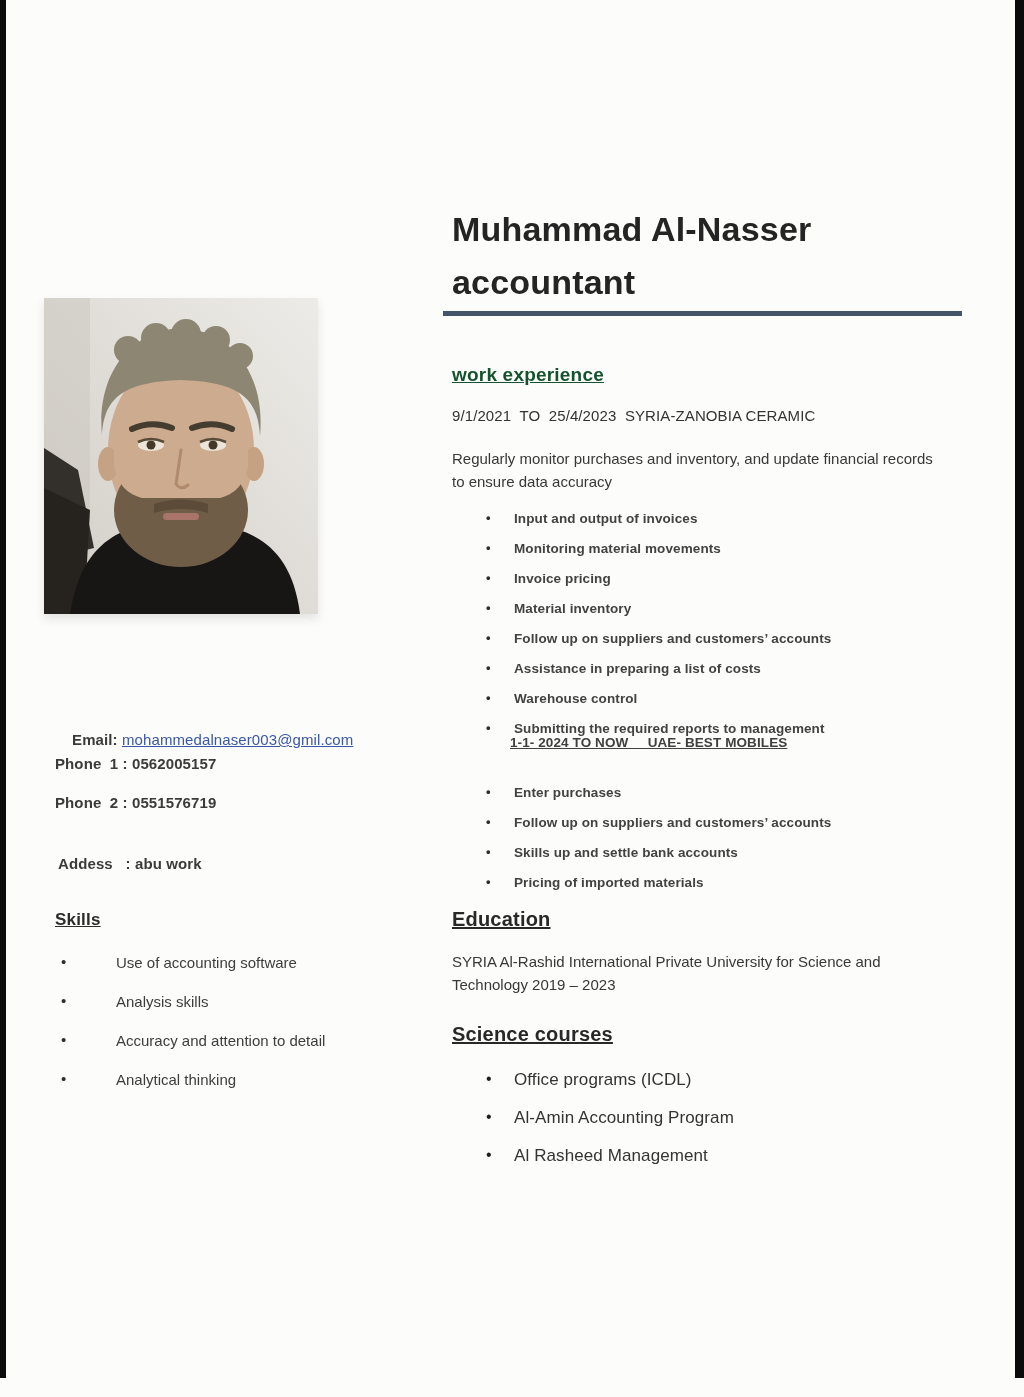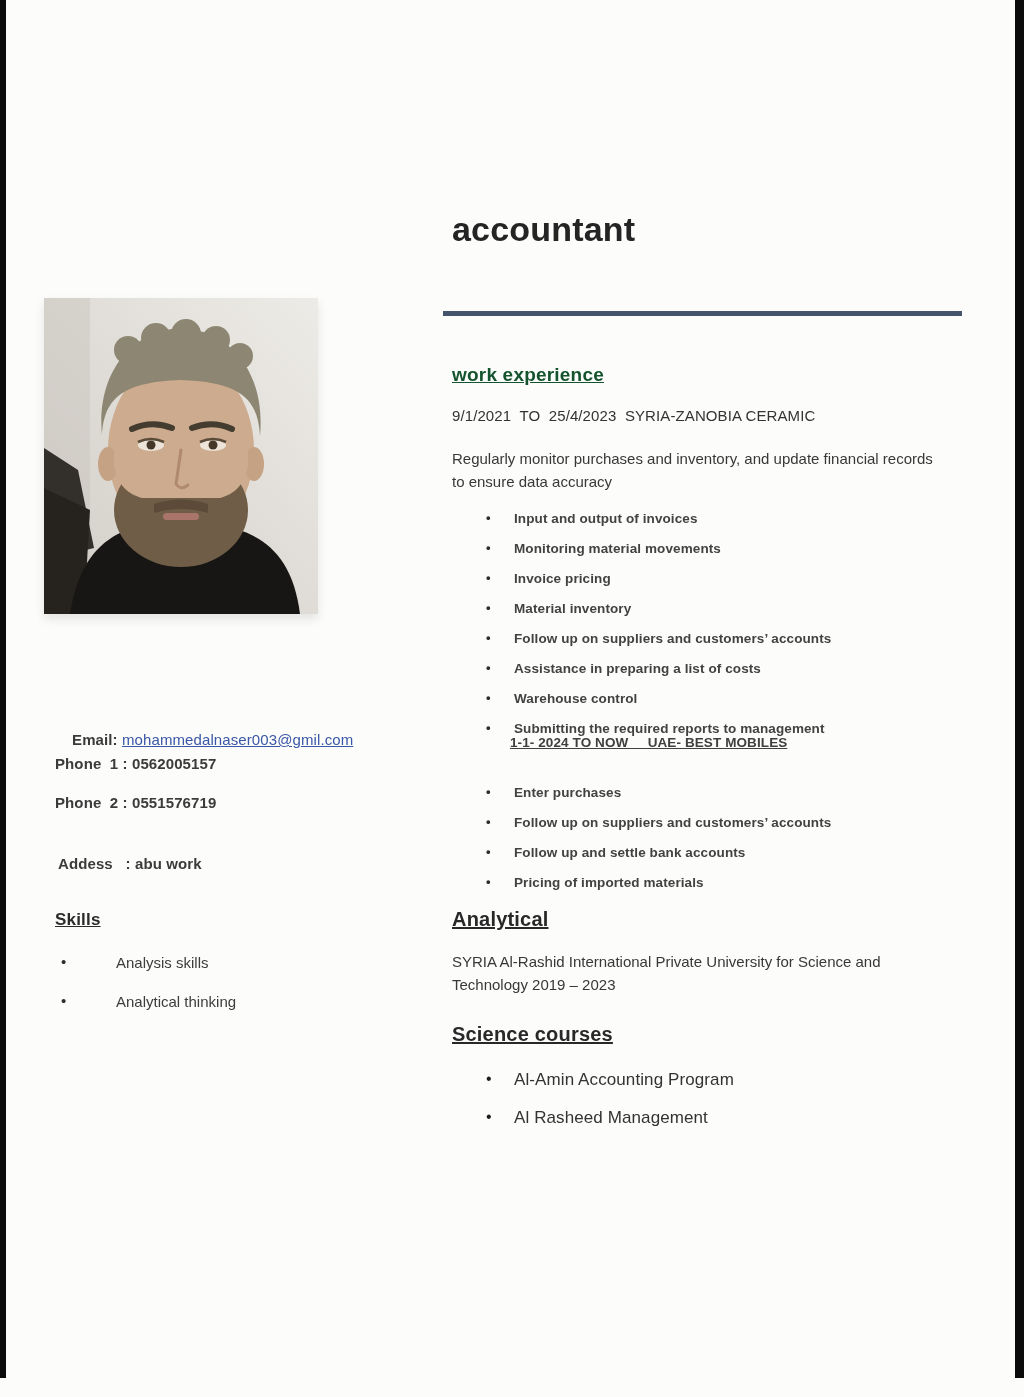--- a/index.html
+++ b/index.html
@@ -147,28 +147,31 @@
   <div class="contact-line email-line">
     <span>Email: </span><a href="#" class="email-link">mohammedalnaser003@gmil.com</a>
   </div>
   <div class="contact-line phone1-line">Phone  1 : 0562005157</div>
   <div class="contact-line phone2-line">Phone  2 : 0551576719</div>
   <div class="contact-line address-line">Addess   : abu work</div>
 
   <div class="skills-heading">Skills</div>
   <ul class="skills-list">
 
+      <li><span>Use of accounting software</span></li>
 
       <li><span>Analysis skills</span></li>
 
+      <li><span>Accuracy and attention to detail</span></li>
 
       <li><span>Analytical thinking</span></li>
     </ul>
 
   <div class="name-block">
+    <div>Muhammad Al-Nasser</div>
     <div>accountant</div>
   </div>
   <div class="accent-rule"></div>
 
   <div class="work-heading">work experience</div>
   <div class="date-line">9/1/2021  TO  25/4/2023  SYRIA-ZANOBIA CERAMIC</div>
   <div class="summary-par">Regularly monitor purchases and inventory, and update financial records to ensure data accuracy</div>
 
   <ul class="duty-list duty-list-1">
 
@@ -190,30 +193,31 @@
     </ul>
 
   <div class="job2-line">1-1- 2024 TO NOW     UAE- BEST MOBILES</div>
 
   <ul class="duty-list duty-list-2">
 
       <li><span>Enter purchases</span></li>
 
       <li><span>Follow up on suppliers and customers’ accounts</span></li>
 
-      <li><span>Follow up and settle bank accounts</span></li>
+      <li><span>Skills up and settle bank accounts</span></li>
 
       <li><span>Pricing of imported materials</span></li>
     </ul>
 
-  <div class="section-heading edu-heading">Analytical</div>
+  <div class="section-heading edu-heading">Education</div>
   <div class="edu-text">SYRIA Al-Rashid International Private University for Science and Technology 2019 – 2023</div>
 
   <div class="section-heading training-heading">Science courses</div>
   <ul class="training-list">
 
+      <li><span>Office programs (ICDL)</span></li>
 
       <li><span>Al-Amin Accounting Program</span></li>
 
       <li><span>Al Rasheed Management</span></li>
     </ul>
 
 </div>
 
 </body></html>

